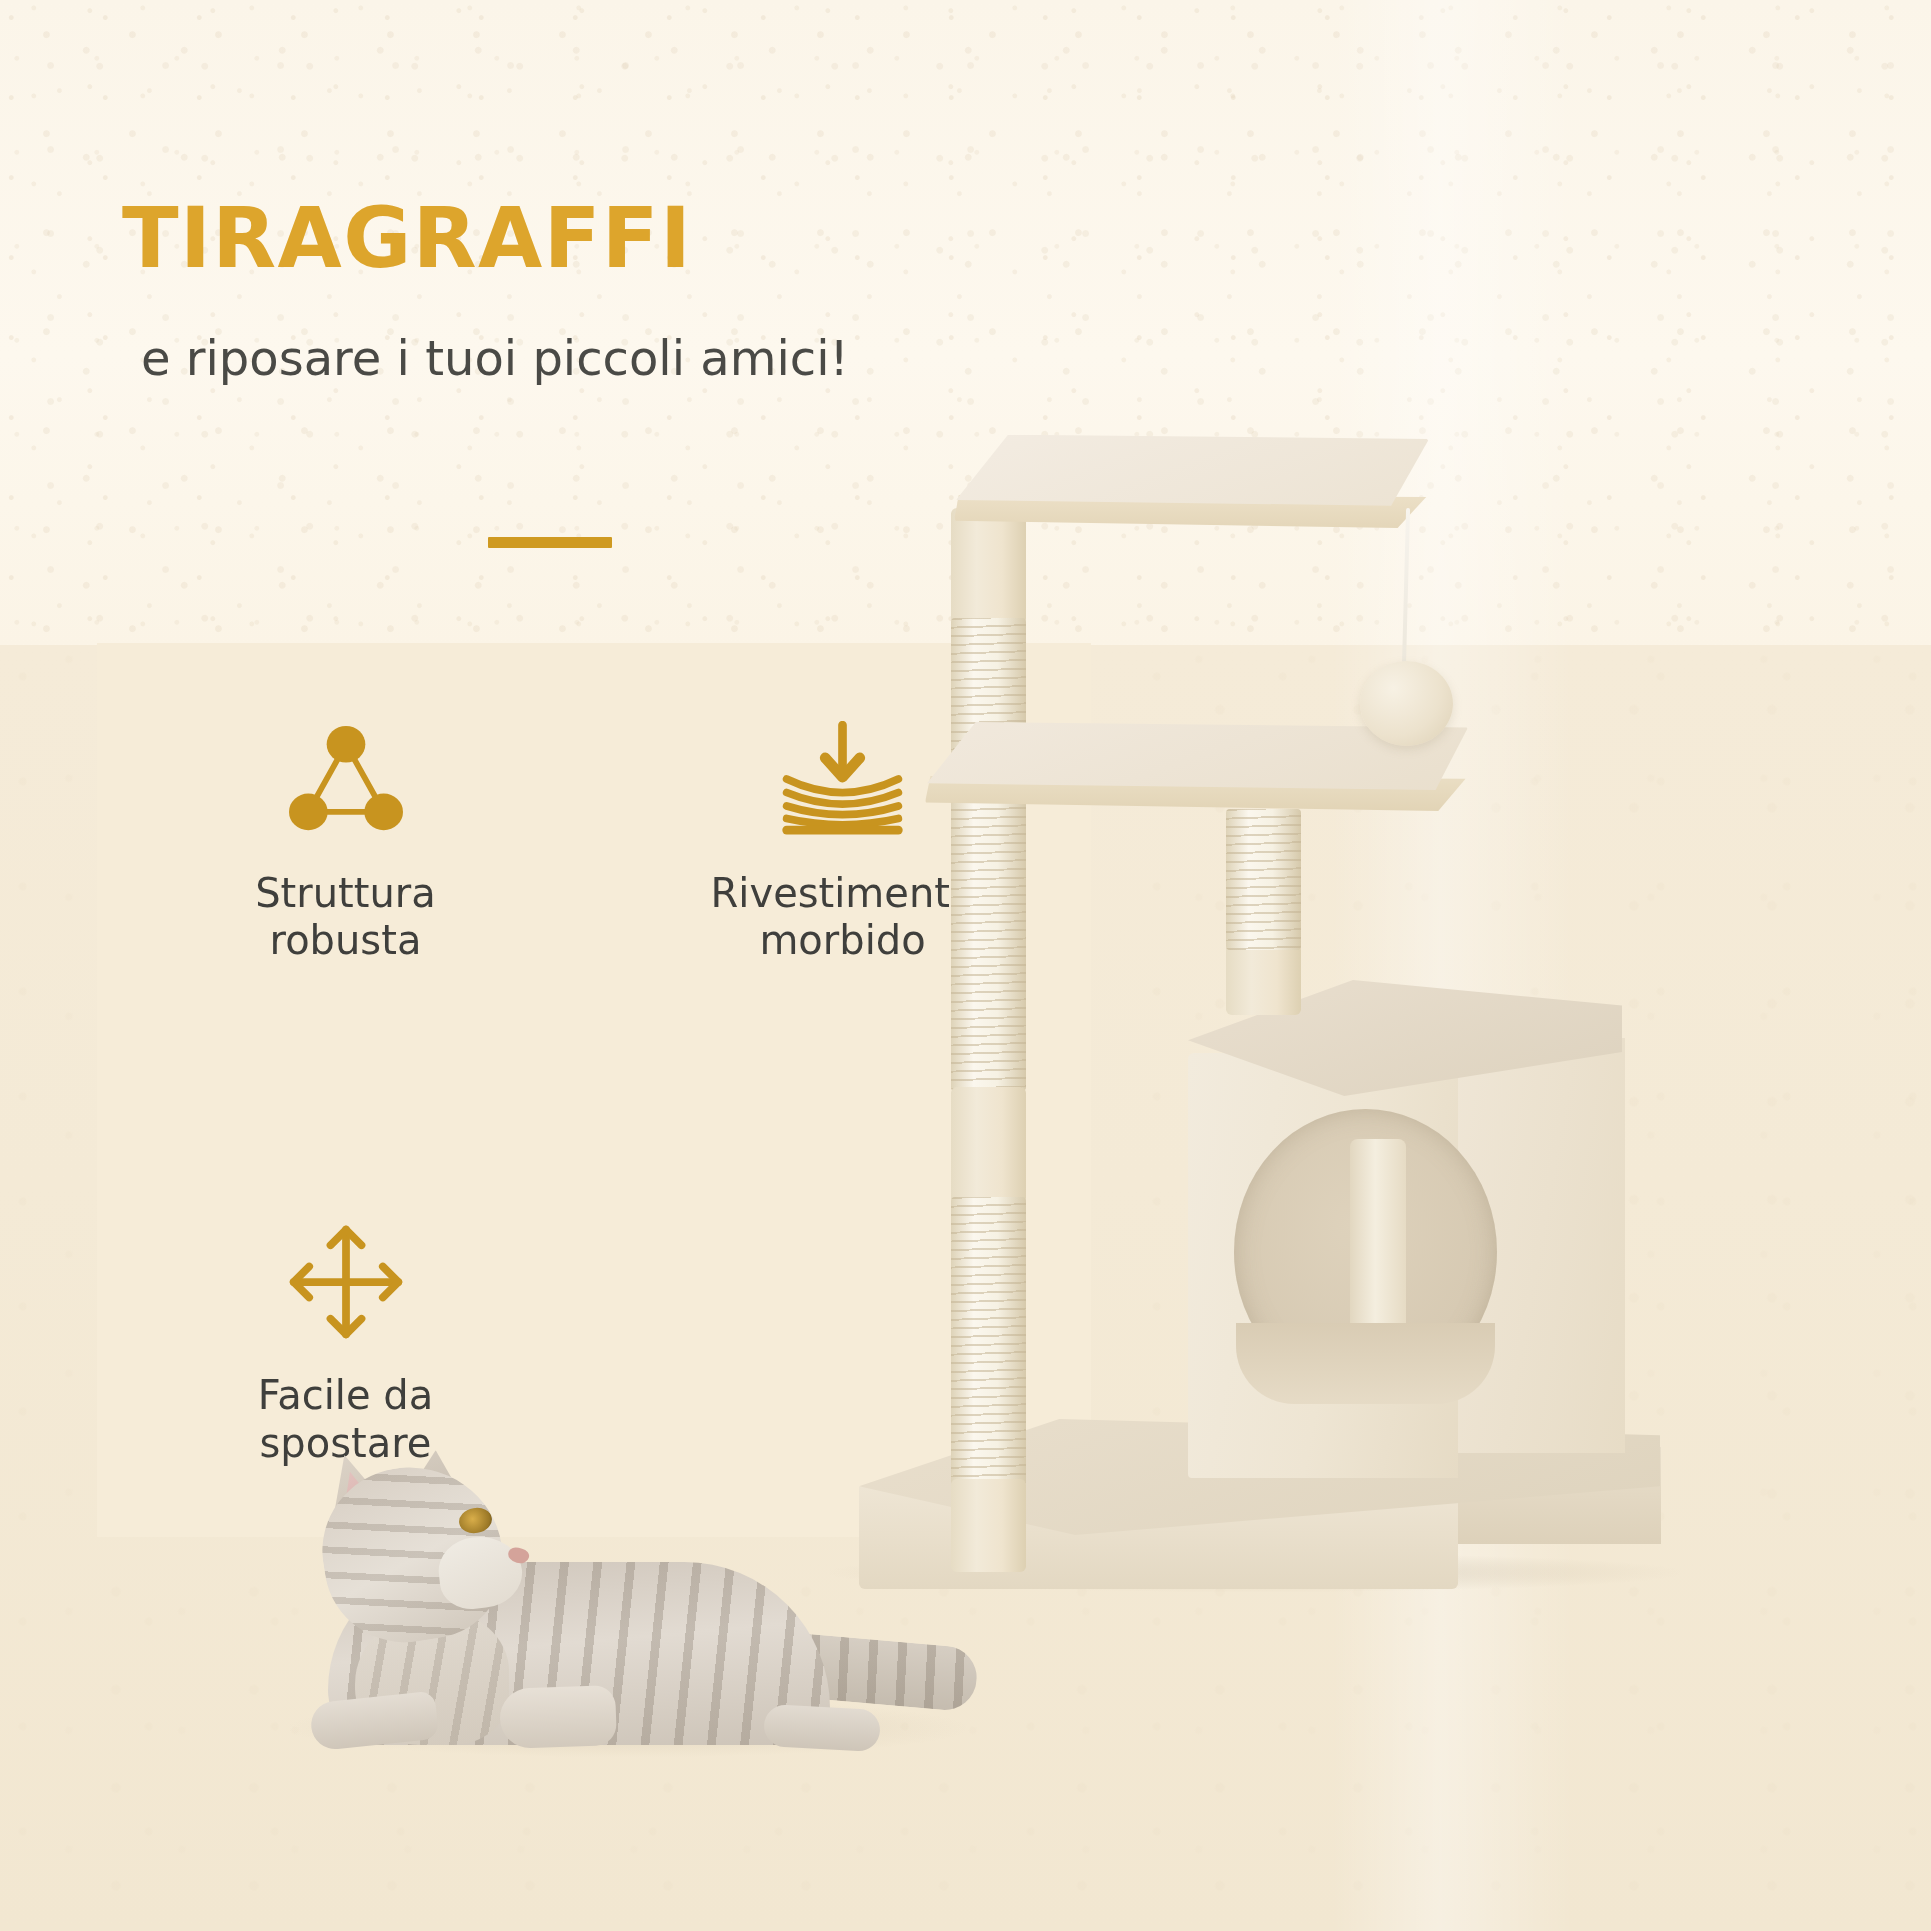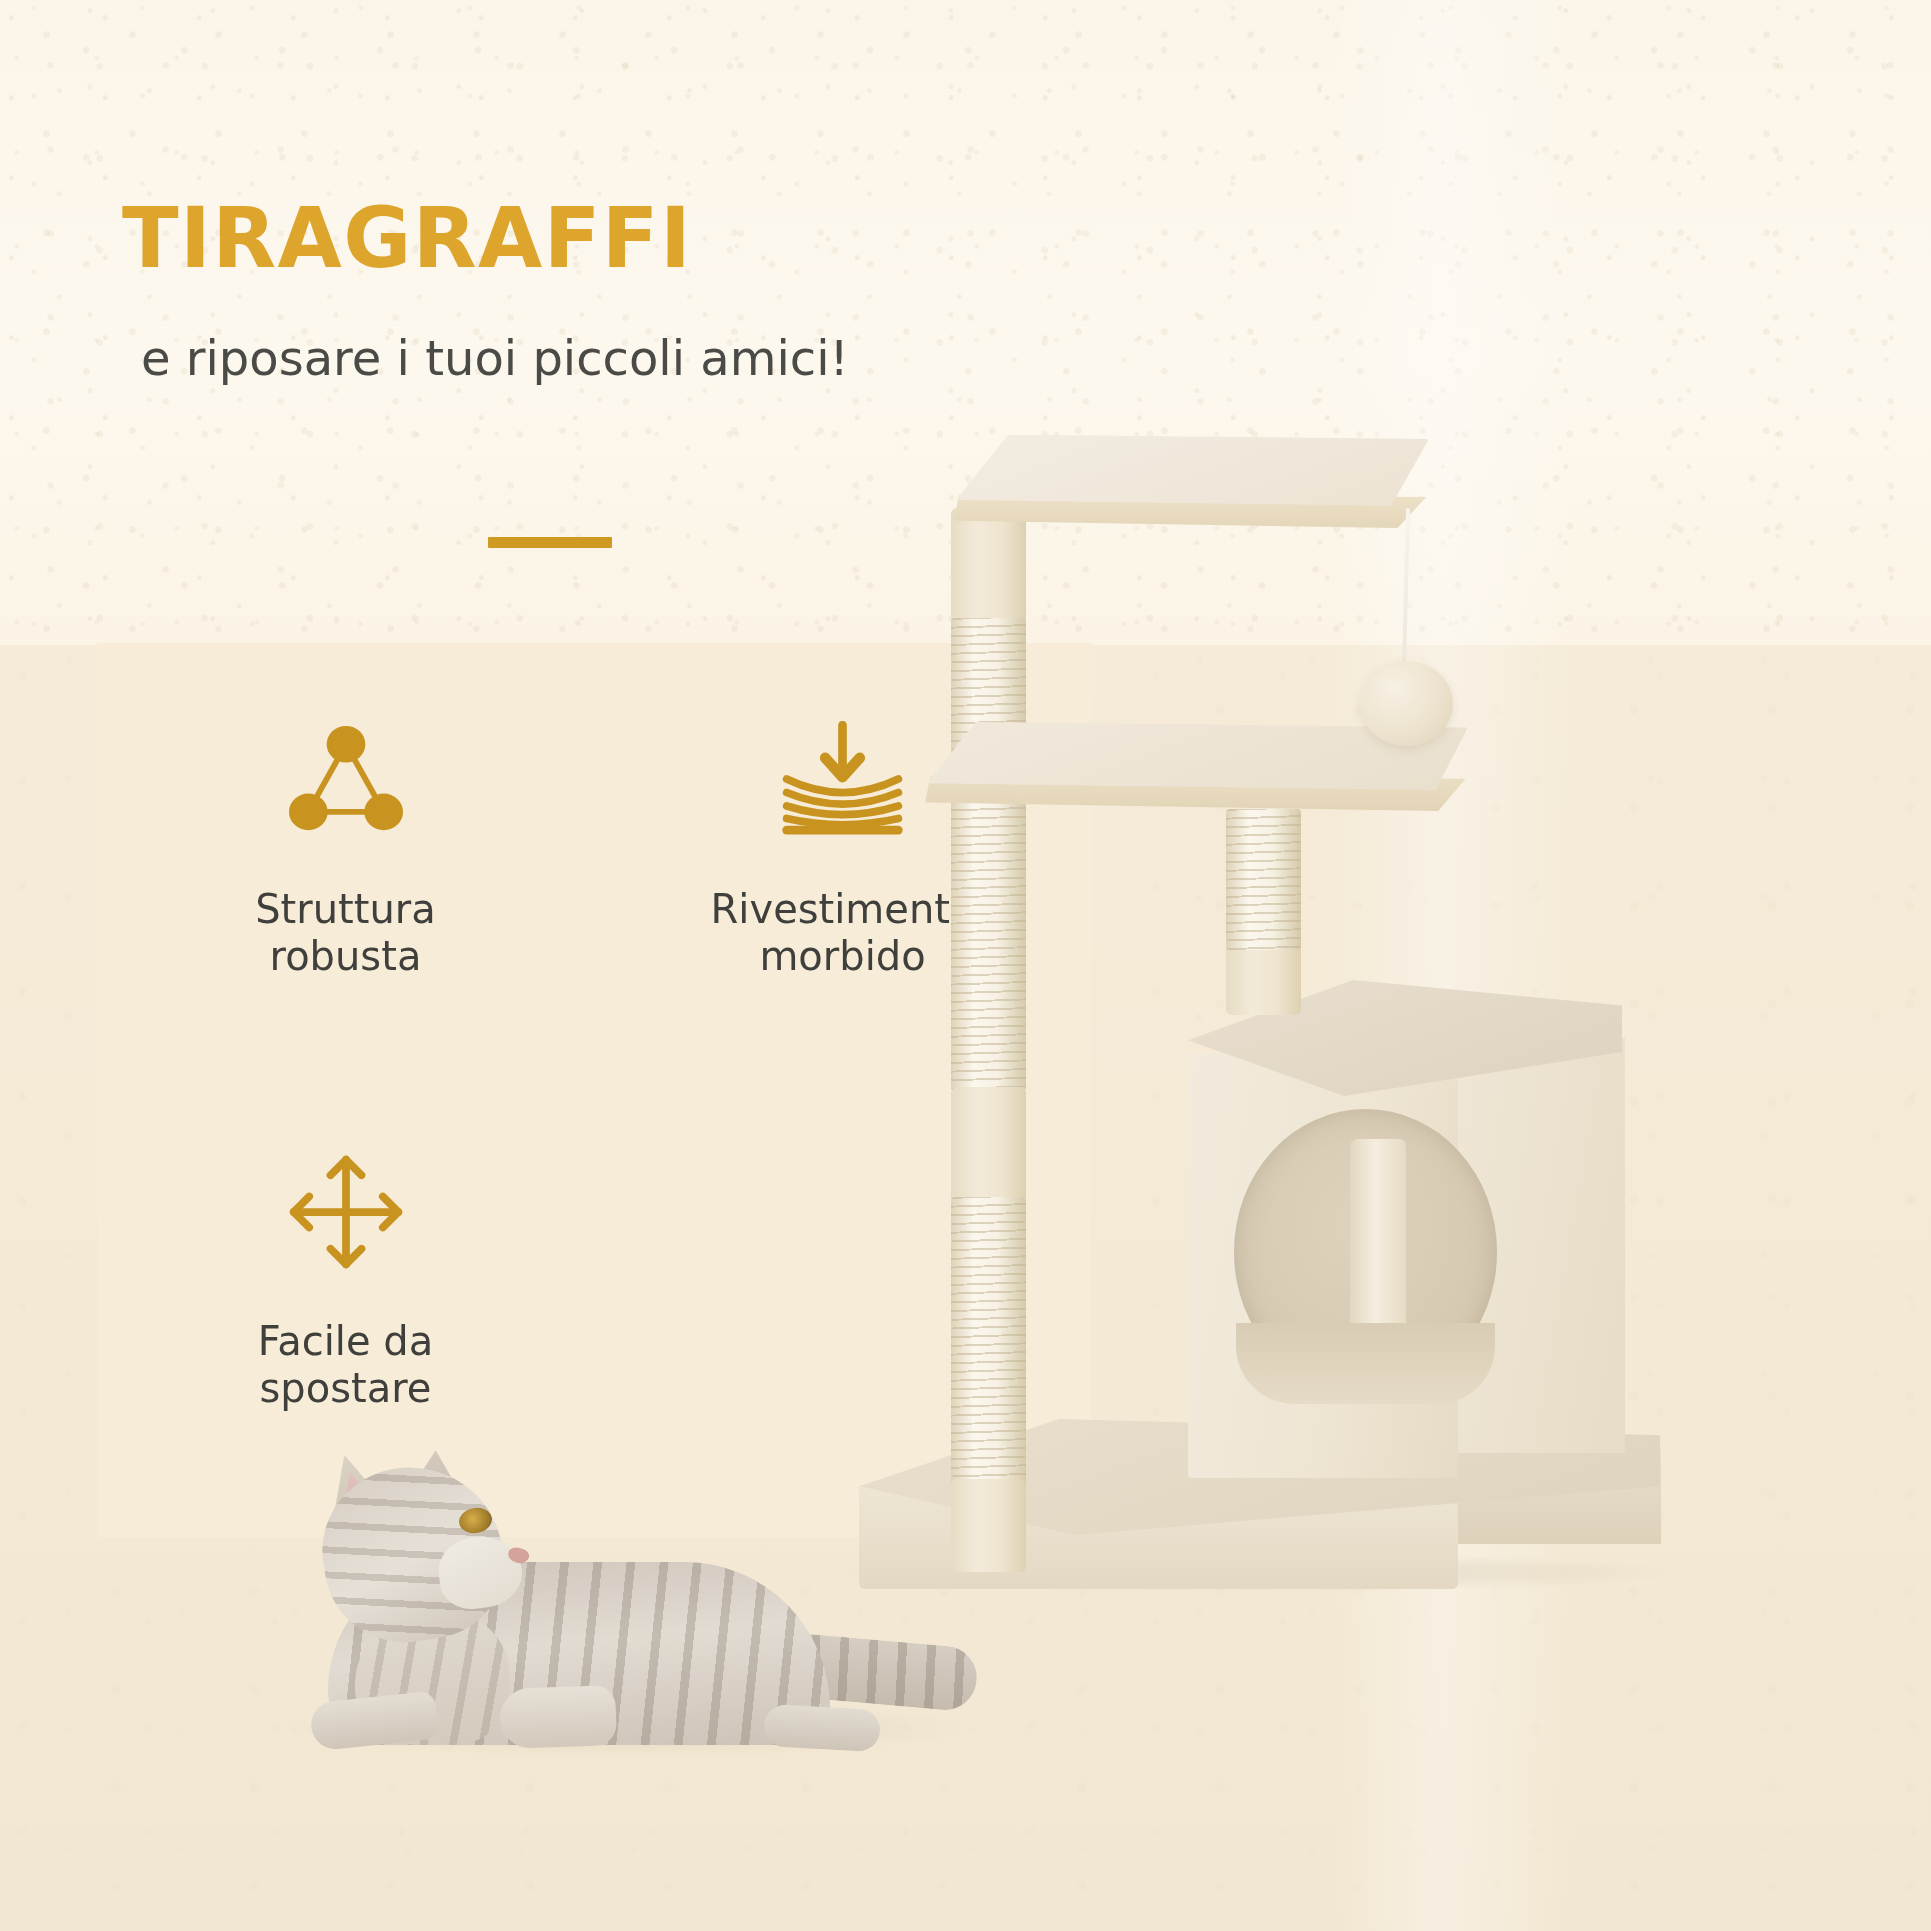--- a/index.html
+++ b/index.html
@@ -68,26 +68,26 @@
     background:#f6ecd8;
   }
   .feat-grid{
     position:absolute;left:97px;top:643px;width:994px;height:894px;
     display:grid;grid-template-columns:1fr 1fr;grid-template-rows:1fr 1fr;
   }
   .feat{
     display:flex;flex-direction:column;align-items:center;justify-content:flex-start;
     padding-top:75px;
   }
-  .feat.row2{padding-top:60px;}
+  .feat.row2{padding-top:60px;justify-content:center;}
   .feat-icon{
     width:145px;height:124px;display:flex;align-items:center;justify-content:center;
   }
   .feat-label{
-    margin-top:44px;text-align:center;font-size:40px;line-height:1.18;
+    margin-top:28px;text-align:center;font-size:40px;line-height:1.18;
     color:#3f3f3c;font-weight:400;white-space:pre-line;
   }
 
   
   .tree{position:absolute;left:898px;top:425px;width:994px;height:1371px;}
   
   .plat-top-face{
     position:absolute;left:58px;top:9.7px;width:473px;height:71px;
     background:linear-gradient(160deg,#f3ece2 0%,#ece3d3 100%);
     clip-path:polygon(11% 0%, 100% 6%, 92% 100%, 0% 92%);

